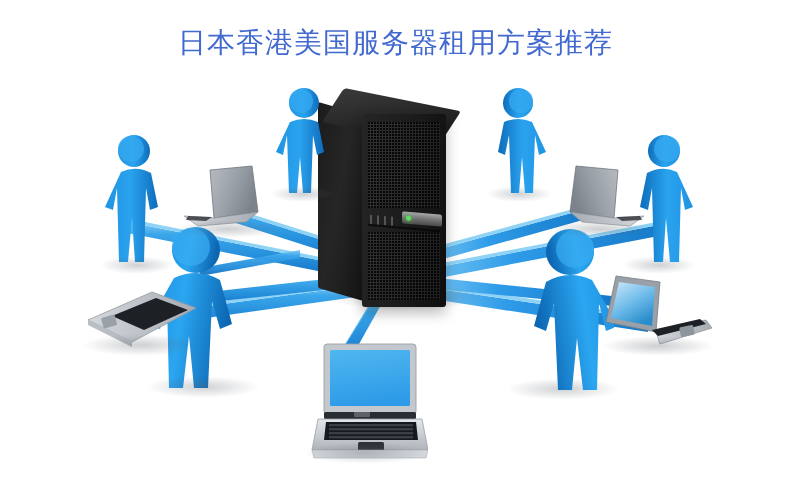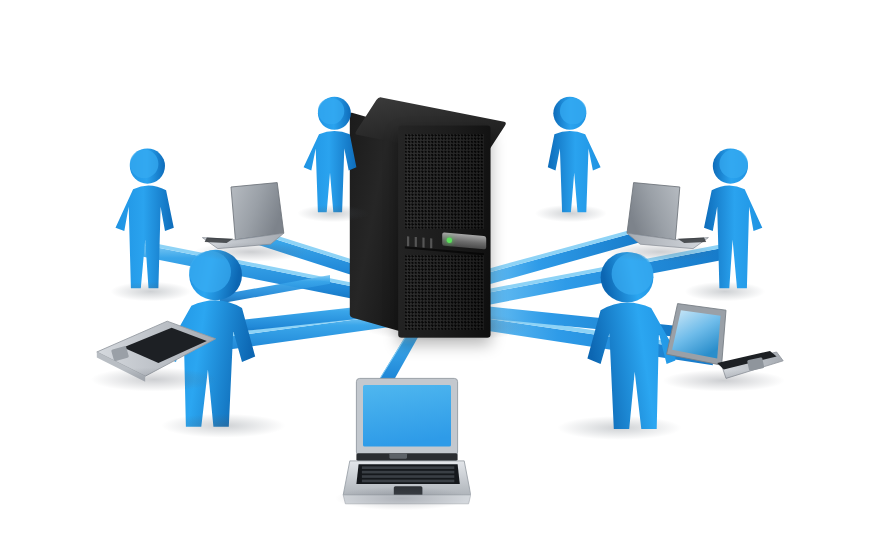--- a/index.html
+++ b/index.html
@@ -73,20 +73,21 @@
 
   
   .laptop{position:absolute;}
   .lt-shadow{position:absolute;background:radial-gradient(ellipse at center, rgba(90,95,105,.3) 0%, rgba(255,255,255,0) 70%);}
 </style>
 </head>
 <body>
 
 <div id="stage">
 
+  <div id="title">日本香港美国服务器租用方案推荐</div>
 
   <svg id="beams" viewBox="0 0 791 493" xmlns="http://www.w3.org/2000/svg">
     <defs>
       <linearGradient id="beamG" x1="0" y1="0" x2="0" y2="1">
         <stop offset="0%" stop-color="#7fcaf4"></stop>
         <stop offset="22%" stop-color="#3aa6ea"></stop>
         <stop offset="70%" stop-color="#2189d8"></stop>
         <stop offset="100%" stop-color="#0f6cb8"></stop>
       </linearGradient>
       <linearGradient id="beamG2" x1="0" y1="0" x2="1" y2="0">

